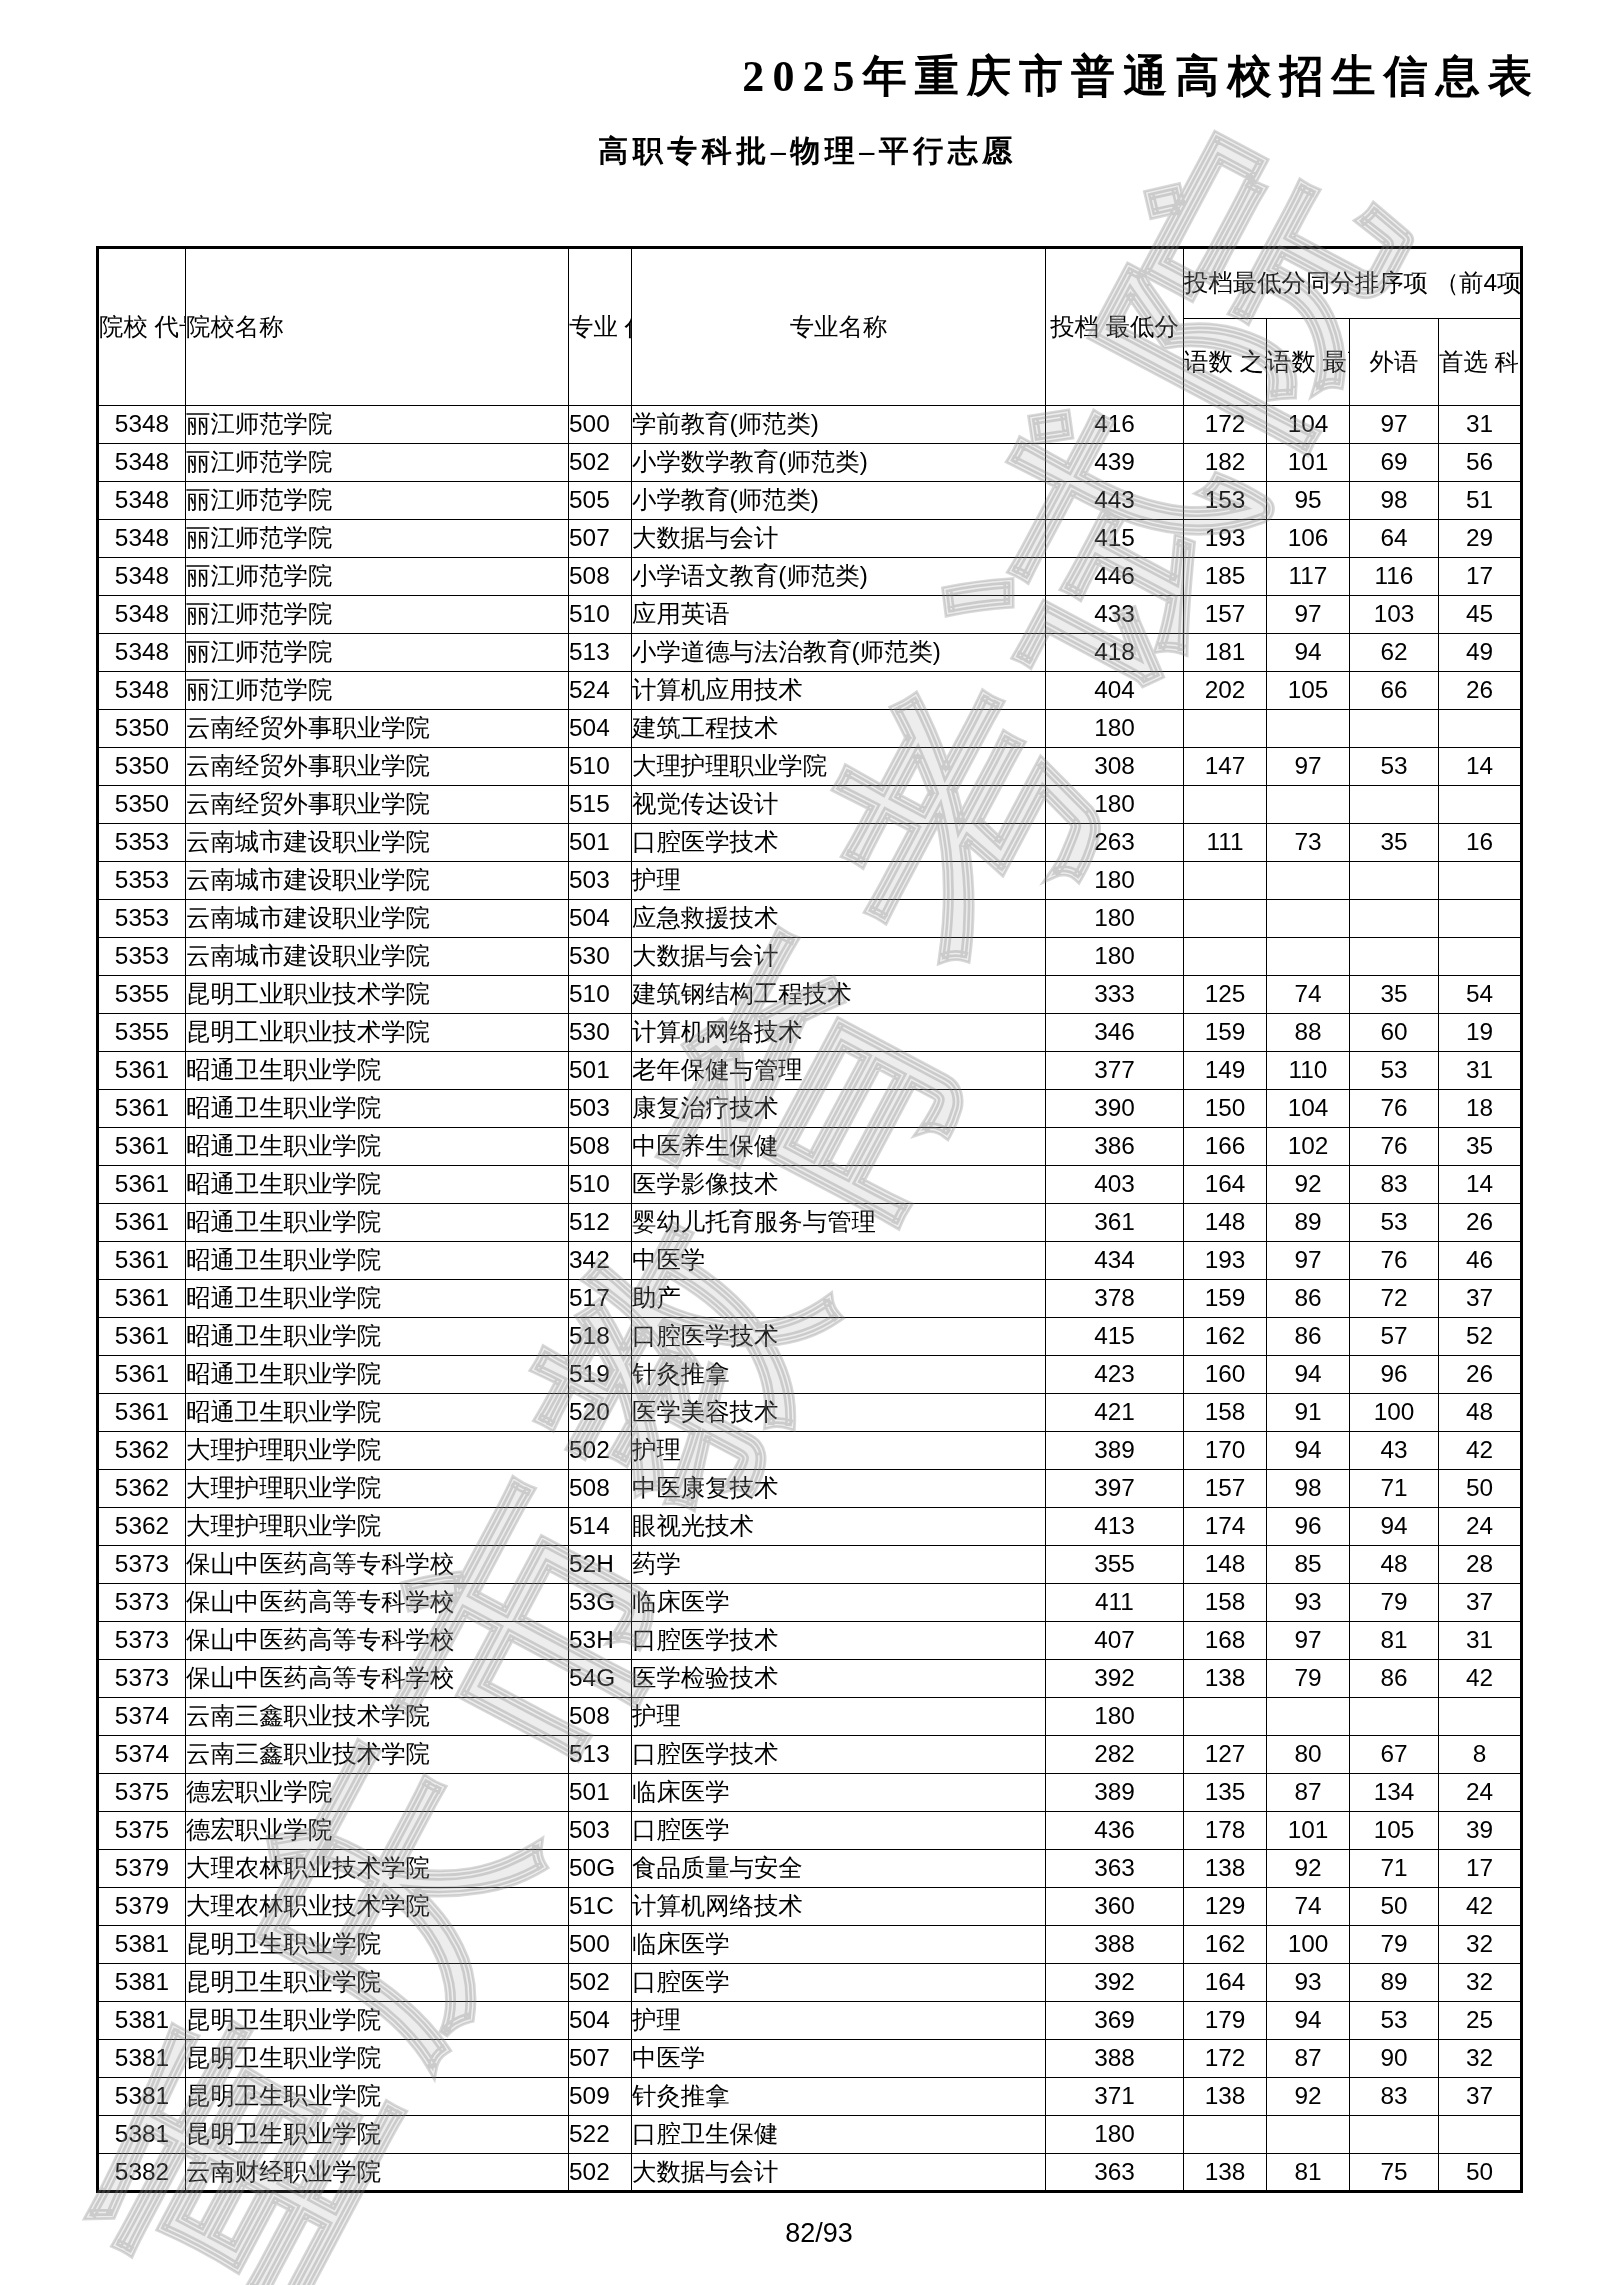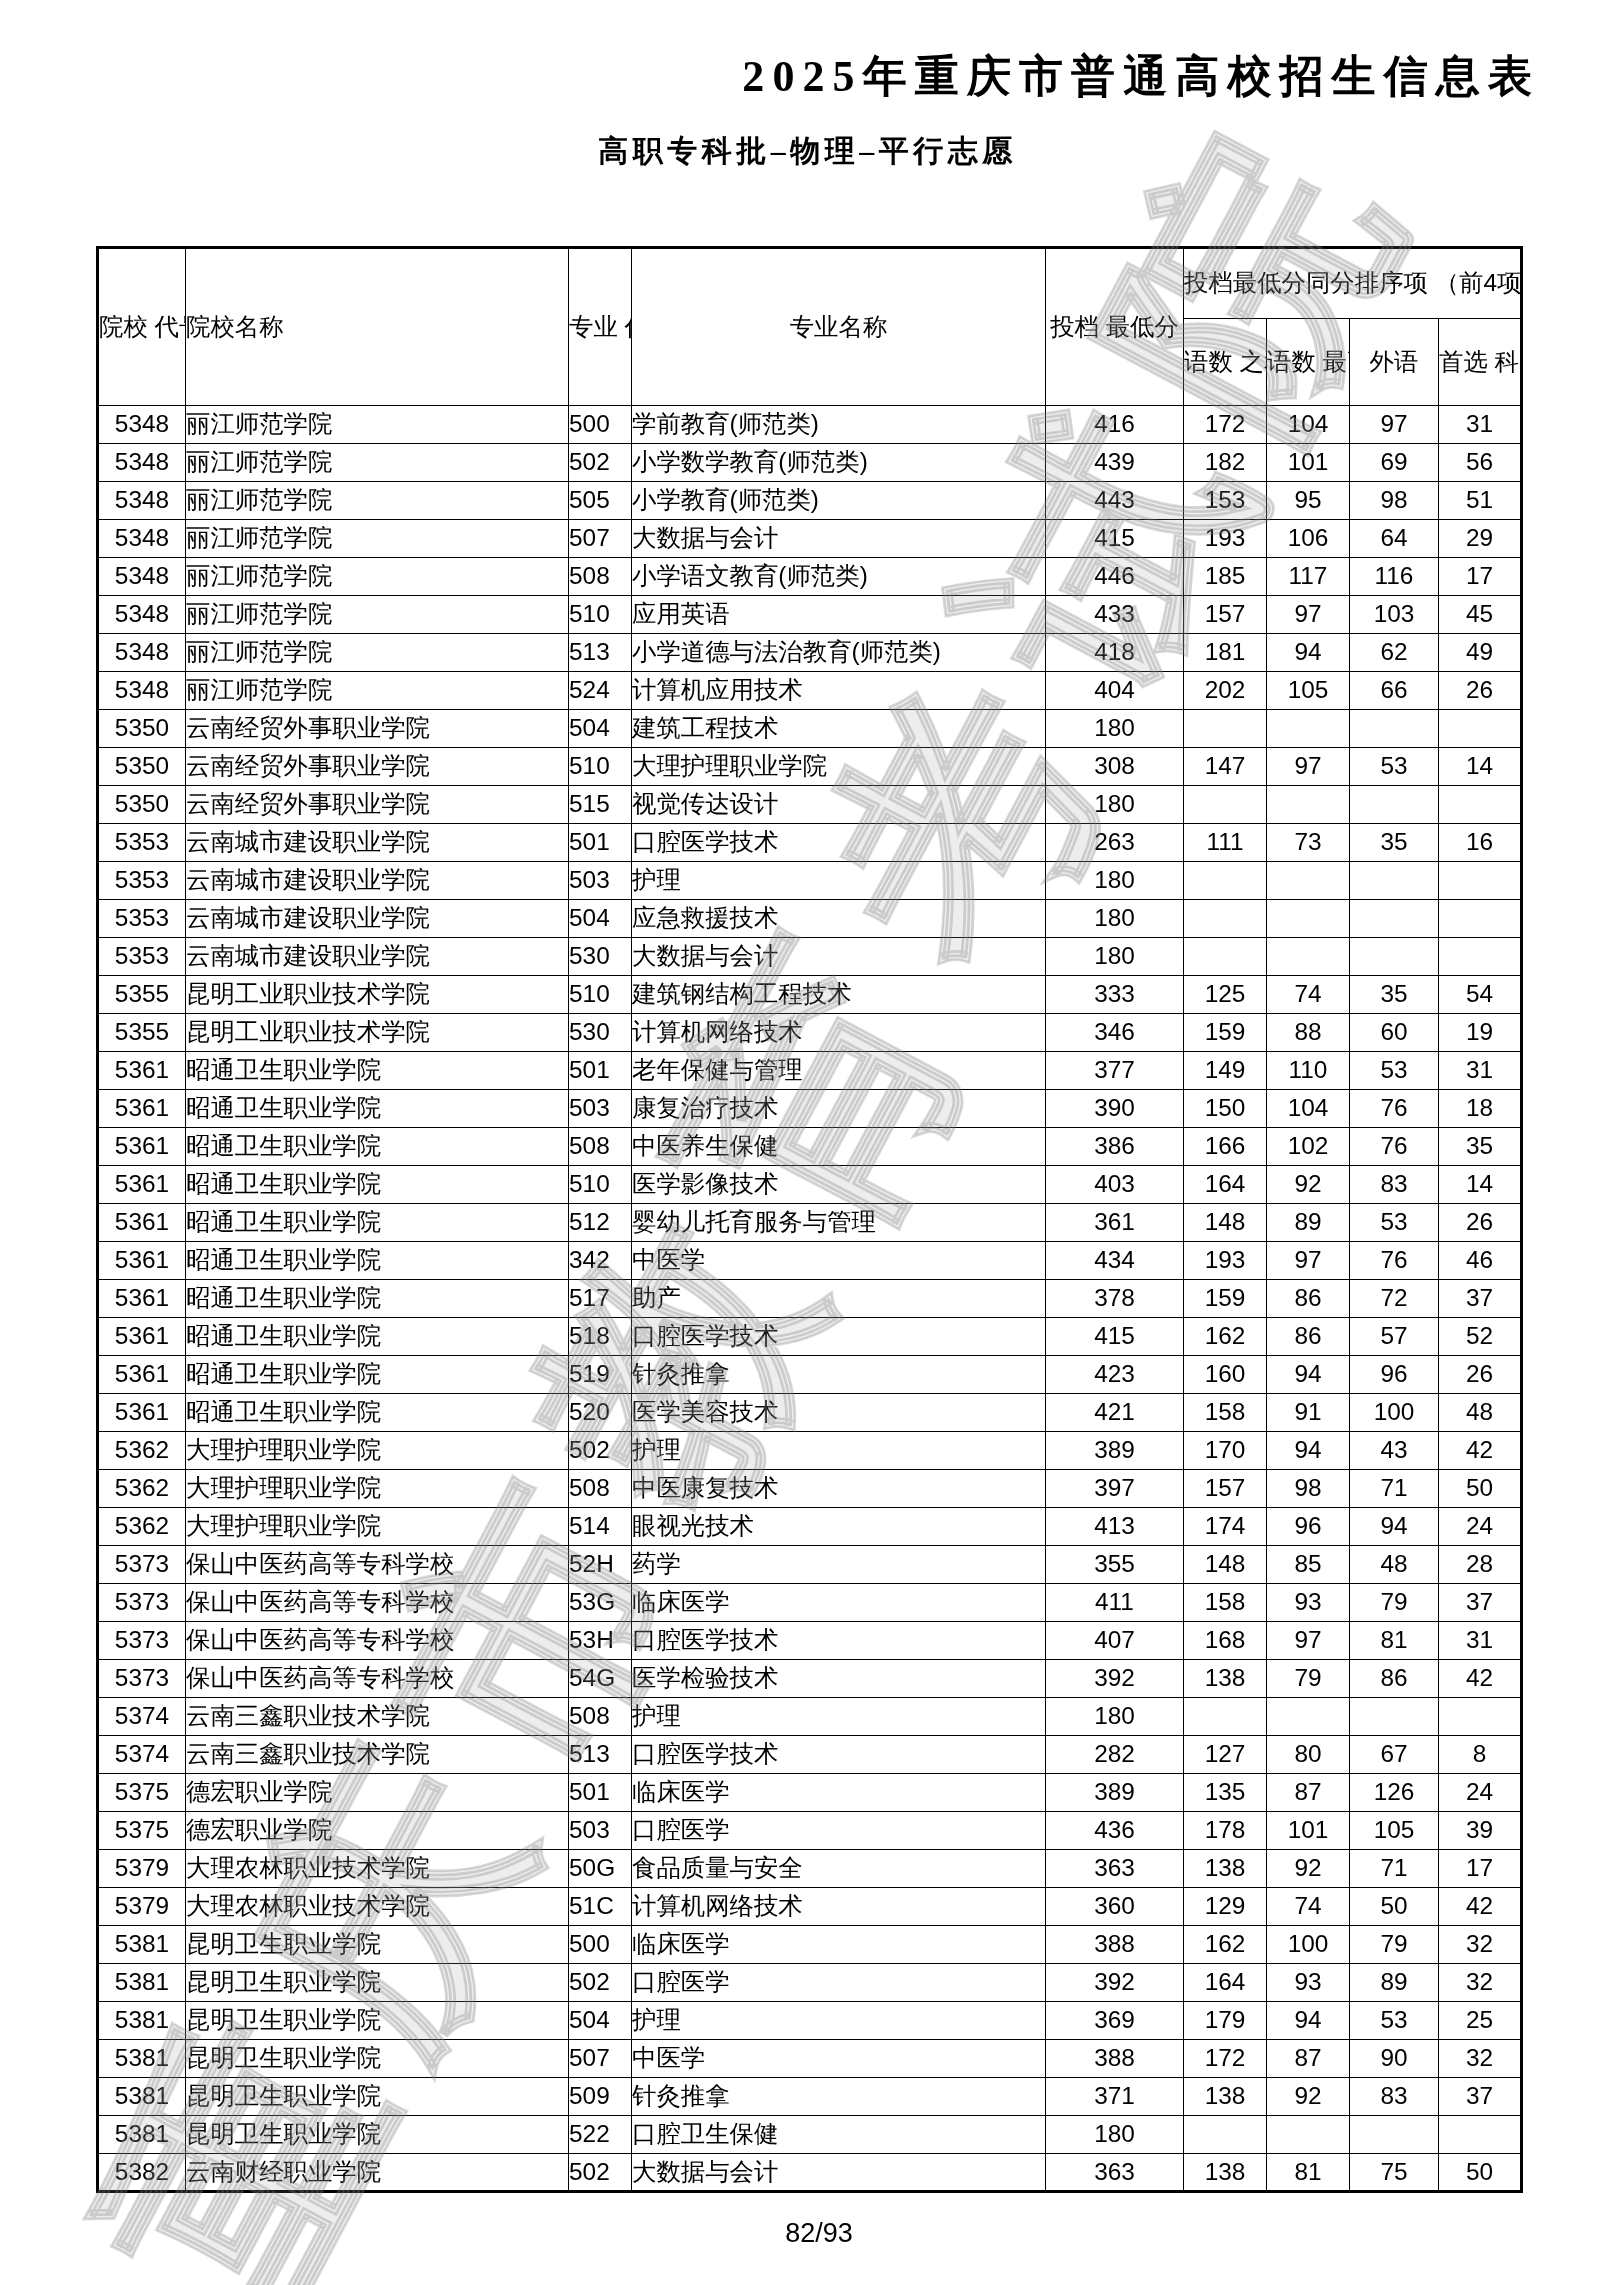--- a/index.html
+++ b/index.html
@@ -491,21 +491,21 @@
     <td class="c-center v-mid">8</td>
   </tr>
         <tr>
     <td class="c-center v-mid">5375</td>
     <td class="c-left v-mid">德宏职业学院</td>
     <td class="c-left-sm v-mid">501</td>
     <td class="c-left v-mid">临床医学</td>
     <td class="c-center v-mid">389</td>
     <td class="c-center v-mid">135</td>
     <td class="c-center v-mid">87</td>
-    <td class="c-center v-mid">126</td>
+    <td class="c-center v-mid">134</td>
     <td class="c-center v-mid">24</td>
   </tr>
         <tr>
     <td class="c-center v-mid">5375</td>
     <td class="c-left v-mid">德宏职业学院</td>
     <td class="c-left-sm v-mid">503</td>
     <td class="c-left v-mid">口腔医学</td>
     <td class="c-center v-mid">436</td>
     <td class="c-center v-mid">178</td>
     <td class="c-center v-mid">101</td>

